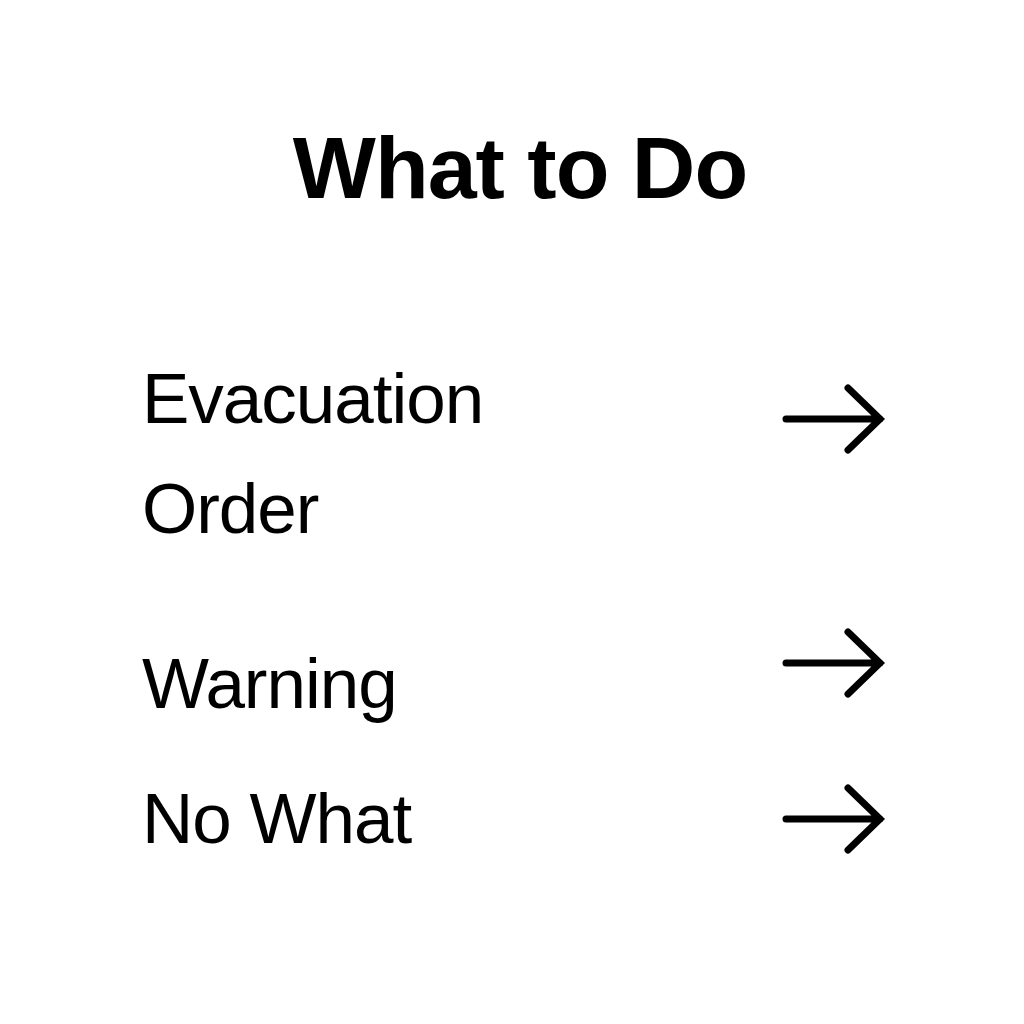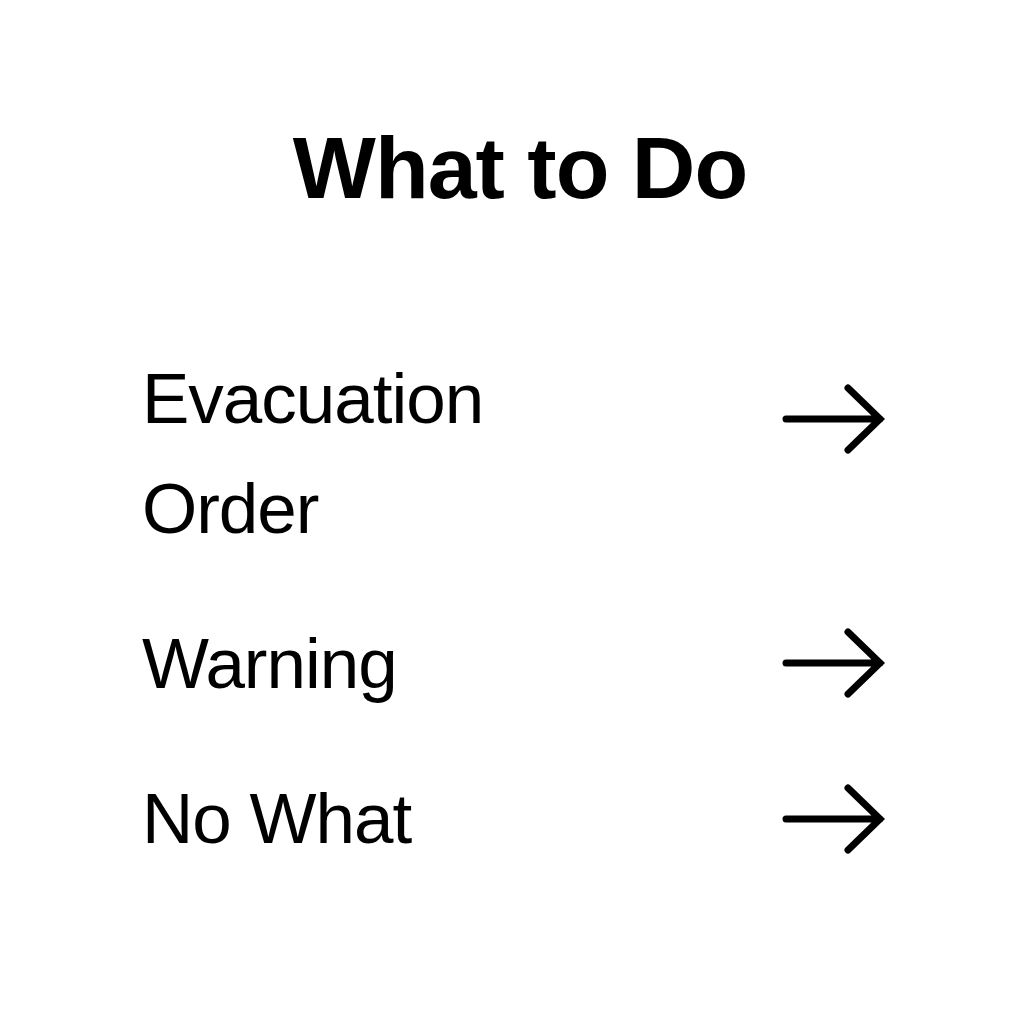--- a/index.html
+++ b/index.html
@@ -18,21 +18,21 @@
   <div class="item" style="top:340px;">Evacuation</div>
   <div class="item" style="top:440px;margin-top:10px;">Order</div>
   <div class="arrow" style="top:384px;">
     <svg viewBox="0 0 104 70">
         <path d="M4 35 H98 M66 4 L98 35 L66 66" fill="none" stroke="#000" stroke-width="7" stroke-linecap="round" stroke-linejoin="miter"></path>
       </svg>
   </div>
 </div>
 
 <div>
-  <div class="item" style="top:605px;">Warning</div>
+  <div class="item" style="top:625px;">Warning</div>
   <div class="arrow" style="top:628px;">
     <svg viewBox="0 0 104 70">
         <path d="M4 35 H98 M66 4 L98 35 L66 66" fill="none" stroke="#000" stroke-width="7" stroke-linecap="round" stroke-linejoin="miter"></path>
       </svg>
   </div>
 </div>
 
 <div>
   <div class="item" style="top:760px;">No What</div>
   <div class="arrow" style="top:784px;">

